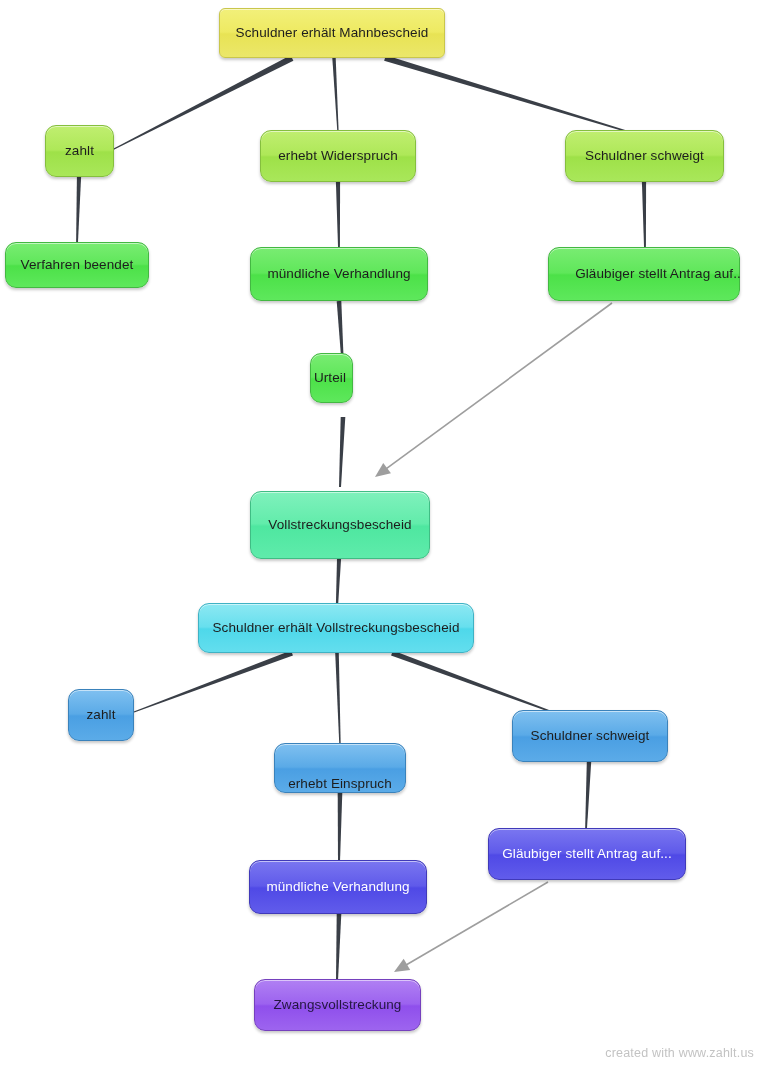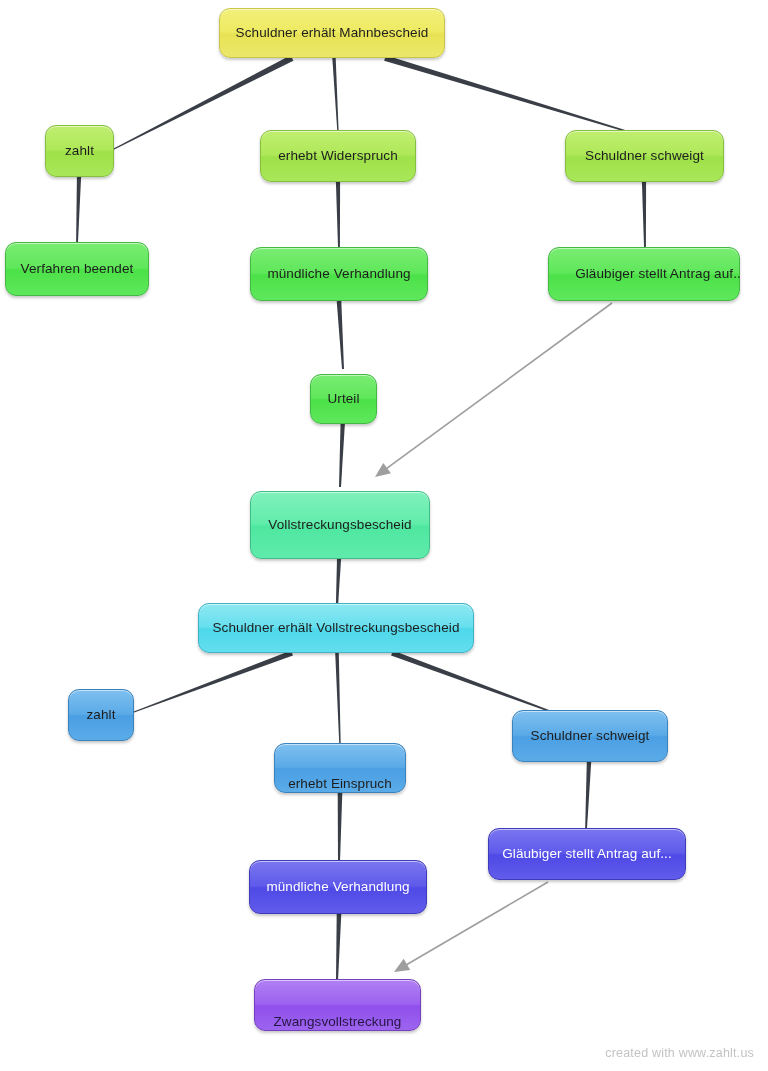--- a/index.html
+++ b/index.html
@@ -115,42 +115,42 @@
       <path d="M335.2009562318061,653.058664470702 L338.7990437681939,652.941335529298 L340.6996281320754,744.9771860391714 L339.3003718679246,745.0228139608286 Z" fill="#3a3f47"></path>
       <path d="M391.0658618528717,655.5332559922124 L392.9341381471283,650.4667440077876 L552.2767816732232,711.2494056319371 L551.7232183267768,712.7505943680629 Z" fill="#3a3f47"></path>
       <path d="M586.8021378831373,761.9030354948443 L591.1978621168627,762.0969645051557 L586.8991254114438,830.0396672975637 L585.1008745885562,829.9603327024363 Z" fill="#3a3f47"></path>
       <path d="M337.7002415078497,792.9666701667804 L342.2997584921503,793.0333298332196 L339.9998949965871,862.0144912318345 L338.0001050034129,861.9855087681655 Z" fill="#3a3f47"></path>
       <path d="M336.7010240427934,913.9313738520237 L341.2989759572066,914.0686261479763 L337.9995547640029,981.0298374556419 L336.0004452359971,980.9701625443581 Z" fill="#3a3f47"></path>
       <line x1="548" y1="882" x2="404.3604633295193" y2="965.9451837684628" stroke="#9e9e9e" stroke-width="1.6"></line>
       <polygon points="394,972 403.6708870364831,958.8195620737556 410.2302712873151,970.0433973474014" fill="#9e9e9e"></polygon>
     </svg>
 
   <div id="node-layer">
-      <div class="node c-yellow" style="left: 219px; top: 8px; width: 226px; height: 50px;">
+      <div class="node c-yellow" style="left: 219px; top: 8px; width: 226px; height: 50px; border-radius: 6px;">
         <span class="node-label">Schuldner erhält Mahnbescheid</span>
       </div>
       <div class="node c-lime" style="left: 45px; top: 125px; width: 69px; height: 52px;">
         <span class="node-label">zahlt</span>
       </div>
       <div class="node c-lime" style="left: 260px; top: 130px; width: 156px; height: 52px;">
         <span class="node-label">erhebt Widerspruch</span>
       </div>
       <div class="node c-lime" style="left: 565px; top: 130px; width: 159px; height: 52px;">
         <span class="node-label">Schuldner schweigt</span>
       </div>
-      <div class="node c-green" style="left: 5px; top: 242px; width: 144px; height: 54px;">
+      <div class="node c-green" style="left: 5px; top: 242px; width: 144px; height: 46px;">
         <span class="node-label">Verfahren beendet</span>
       </div>
       <div class="node c-green" style="left: 250px; top: 247px; width: 178px; height: 54px;">
         <span class="node-label">mündliche Verhandlung</span>
       </div>
       <div class="node c-green" style="left: 548px; top: 247px; width: 192px; height: 54px; padding-left: 28px;">
         <span class="node-label">Gläubiger stellt Antrag auf..</span>
       </div>
-      <div class="node c-green" style="left: 310px; top: 374px; width: 67px; height: 50px;">
+      <div class="node c-green" style="left: 310px; top: 353px; width: 43px; height: 50px; justify-content: flex-end;">
         <span class="node-label">Urteil</span>
       </div>
       <div class="node c-spring" style="left: 250px; top: 491px; width: 180px; height: 68px;">
         <span class="node-label">Vollstreckungsbescheid</span>
       </div>
       <div class="node c-cyan" style="left: 198px; top: 603px; width: 276px; height: 50px;">
         <span class="node-label">Schuldner erhält Vollstreckungsbescheid</span>
       </div>
       <div class="node c-blue" style="left: 68px; top: 689px; width: 66px; height: 52px;">
         <span class="node-label">zahlt</span>
@@ -160,20 +160,20 @@
       </div>
       <div class="node c-blue" style="left: 512px; top: 710px; width: 156px; height: 52px;">
         <span class="node-label">Schuldner schweigt</span>
       </div>
       <div class="node c-indigo" style="left: 488px; top: 828px; width: 198px; height: 52px;">
         <span class="node-label">Gläubiger stellt Antrag auf...</span>
       </div>
       <div class="node c-indigo" style="left: 249px; top: 860px; width: 178px; height: 54px;">
         <span class="node-label">mündliche Verhandlung</span>
       </div>
-      <div class="node c-violet" style="left: 254px; top: 979px; width: 167px; height: 52px; align-items: flex-end;">
+      <div class="node c-violet" style="left: 254px; top: 979px; width: 167px; height: 52px;">
         <span class="node-label">Zwangsvollstreckung</span>
       </div>
     </div>
 
   <div id="footer">created with www.zahlt.us</div>
 
 </div>
 
 </body></html>

